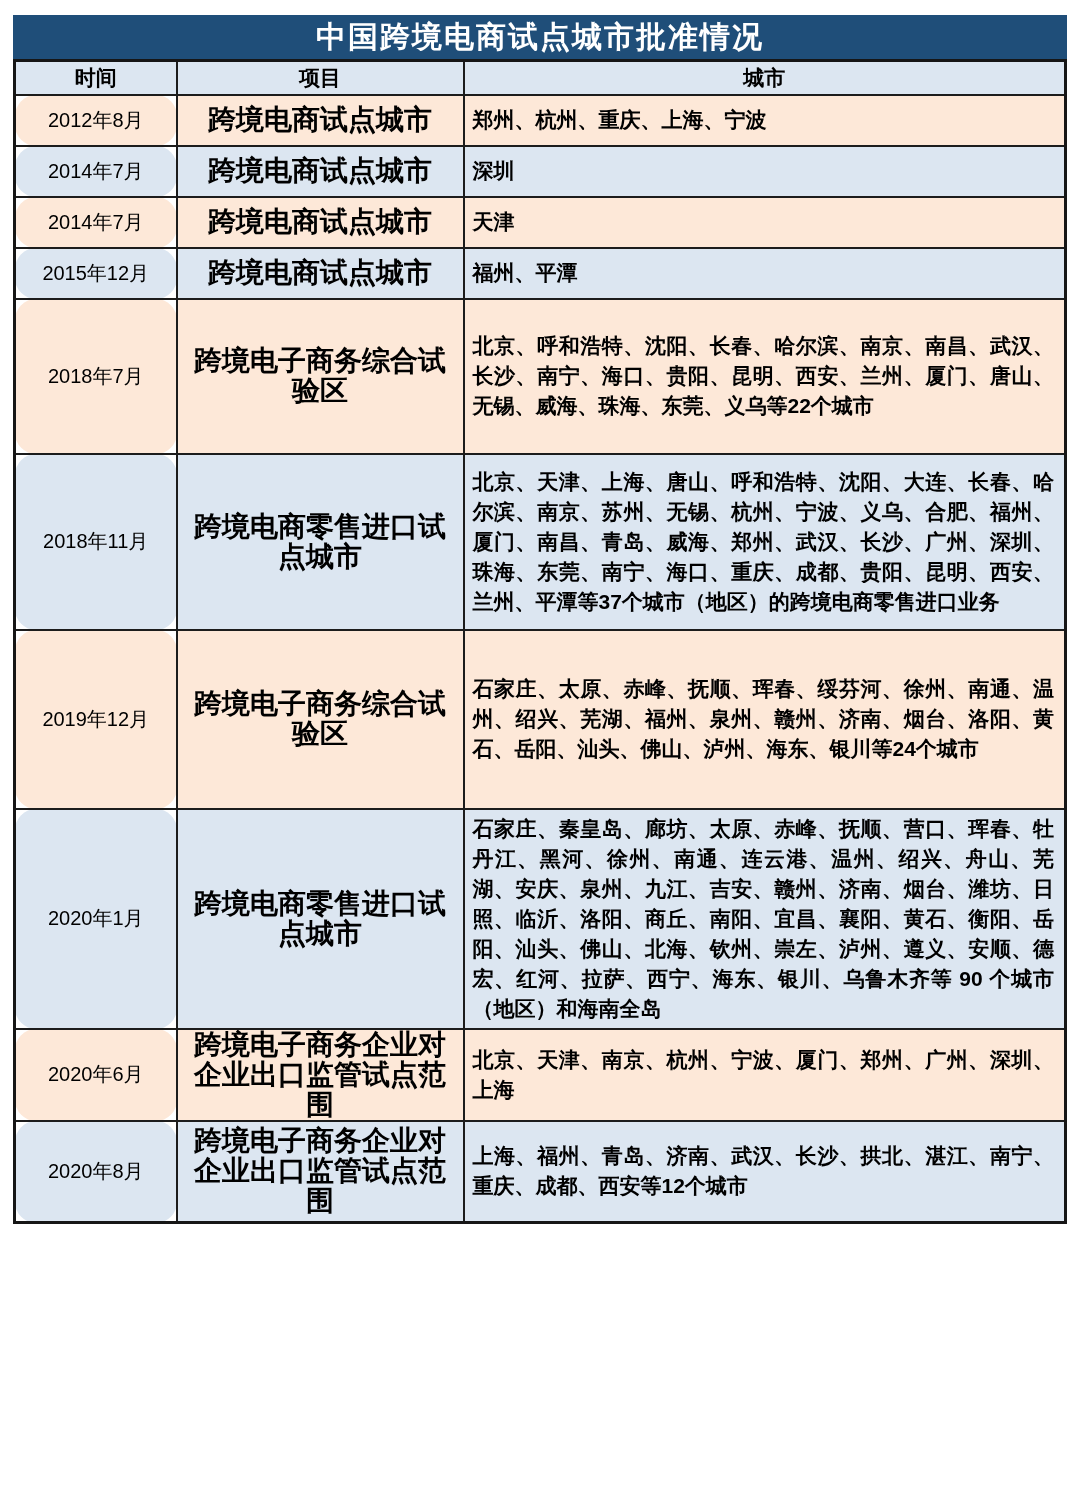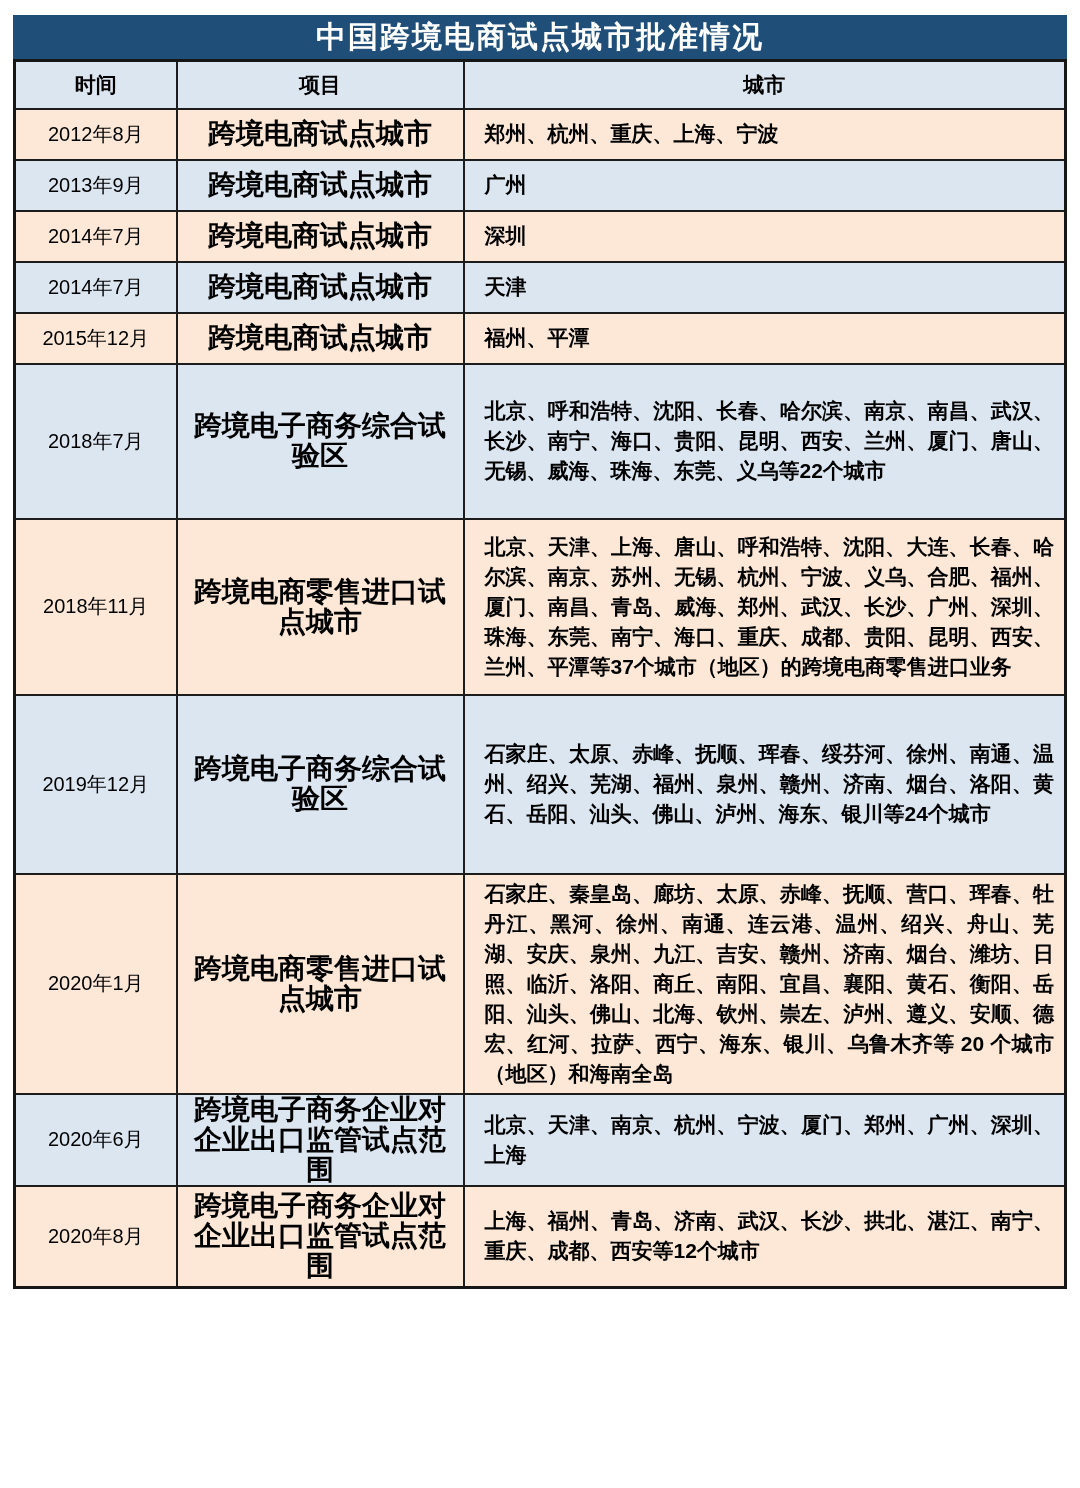--- a/index.html
+++ b/index.html
@@ -42,48 +42,49 @@
   }
   .approval-table th,
   .approval-table td {
     border: 2px solid #1c1c1c;
     vertical-align: middle;
     color: #000000;
     box-sizing: border-box;
     overflow: hidden;
   }
   .approval-table thead th {
-    height: 48px;
+    height: 34px;
     background: #DCE6F1;
     font-size: 21px;
     font-weight: 700;
     text-align: center;
   }
   
   .approval-table tbody tr:nth-child(odd)  td { background: #FDE8D8; }
   .approval-table tbody tr:nth-child(even) td { background: #DCE6F1; }
 
   td.time-cell {
     text-align: center;
     font-size: 20px;
     font-weight: 400;
     padding: 0 0;
+    border-radius: 21px;
   }
   td.project-cell {
     text-align: center;
     font-size: 28px;
     font-weight: 700;
     padding: 0 12px;
     line-height: 30px;
   }
   td.cities-cell {
     text-align: justify;
     font-size: 21px;
     font-weight: 700;
-    padding: 4px 10px 4px 20px;
+    padding: 4px 10px 4px 8px;
     line-height: 30px;
   }
   
   tr.r-single { height: 51px; }
   tr.r8  { height: 100px; }
   tr.r9  { height: 155px; }
   tr.r10 { height: 176px; }
   tr.r11 { height: 179px; }
   tr.r12 { height: 176px; }
   tr.r13 { height: 78px; }
@@ -110,25 +111,20 @@
           <th>城市</th>
         </tr>
       </thead>
       <tbody>
         <tr class="r-single">
           <td class="time-cell">2012年8月</td>
           <td class="project-cell">跨境电商试点城市</td>
           <td class="cities-cell">郑州、杭州、重庆、上海、宁波</td>
         </tr>
         <tr class="r-single">
-          <td class="time-cell">2013年9月</td>
-          <td class="project-cell">跨境电商试点城市</td>
-          <td class="cities-cell">广州</td>
-        </tr>
-        <tr class="r-single">
           <td class="time-cell">2014年7月</td>
           <td class="project-cell">跨境电商试点城市</td>
           <td class="cities-cell">深圳</td>
         </tr>
         <tr class="r-single">
           <td class="time-cell">2014年7月</td>
           <td class="project-cell">跨境电商试点城市</td>
           <td class="cities-cell">天津</td>
         </tr>
         <tr class="r-single">
@@ -147,21 +143,21 @@
           <td class="cities-cell">北京、天津、上海、唐山、呼和浩特、沈阳、大连、长春、哈尔滨、南京、苏州、无锡、杭州、宁波、义乌、合肥、福州、厦门、南昌、青岛、威海、郑州、武汉、长沙、广州、深圳、珠海、东莞、南宁、海口、重庆、成都、贵阳、昆明、西安、兰州、平潭等37个城市（地区）的跨境电商零售进口业务</td>
         </tr>
         <tr class="r11">
           <td class="time-cell">2019年12月</td>
           <td class="project-cell">跨境电子商务综合试验区</td>
           <td class="cities-cell">石家庄、太原、赤峰、抚顺、珲春、绥芬河、徐州、南通、温州、绍兴、芜湖、福州、泉州、赣州、济南、烟台、洛阳、黄石、岳阳、汕头、佛山、泸州、海东、银川等24个城市</td>
         </tr>
         <tr class="r12">
           <td class="time-cell">2020年1月</td>
           <td class="project-cell">跨境电商零售进口试点城市</td>
-          <td class="cities-cell">石家庄、秦皇岛、廊坊、太原、赤峰、抚顺、营口、珲春、牡丹江、黑河、徐州、南通、连云港、温州、绍兴、舟山、芜湖、安庆、泉州、九江、吉安、赣州、济南、烟台、潍坊、日照、临沂、洛阳、商丘、南阳、宜昌、襄阳、黄石、衡阳、岳阳、汕头、佛山、北海、钦州、崇左、泸州、遵义、安顺、德宏、红河、拉萨、西宁、海东、银川、乌鲁木齐等 20 个城市（地区）和海南全岛</td>
+          <td class="cities-cell">石家庄、秦皇岛、廊坊、太原、赤峰、抚顺、营口、珲春、牡丹江、黑河、徐州、南通、连云港、温州、绍兴、舟山、芜湖、安庆、泉州、九江、吉安、赣州、济南、烟台、潍坊、日照、临沂、洛阳、商丘、南阳、宜昌、襄阳、黄石、衡阳、岳阳、汕头、佛山、北海、钦州、崇左、泸州、遵义、安顺、德宏、红河、拉萨、西宁、海东、银川、乌鲁木齐等 90 个城市（地区）和海南全岛</td>
         </tr>
         <tr class="r13">
           <td class="time-cell">2020年6月</td>
           <td class="project-cell">跨境电子商务企业对企业出口监管试点范围</td>
           <td class="cities-cell">北京、天津、南京、杭州、宁波、厦门、郑州、广州、深圳、上海</td>
         </tr>
         <tr class="r14">
           <td class="time-cell">2020年8月</td>
           <td class="project-cell">跨境电子商务企业对企业出口监管试点范围</td>
           <td class="cities-cell">上海、福州、青岛、济南、武汉、长沙、拱北、湛江、南宁、重庆、成都、西安等12个城市</td>

